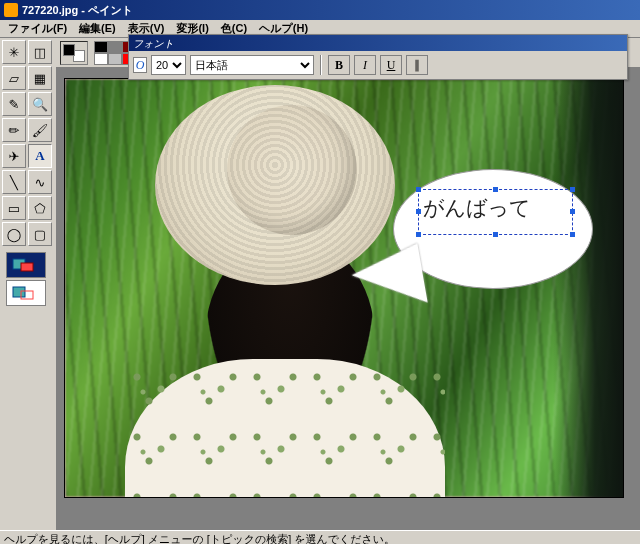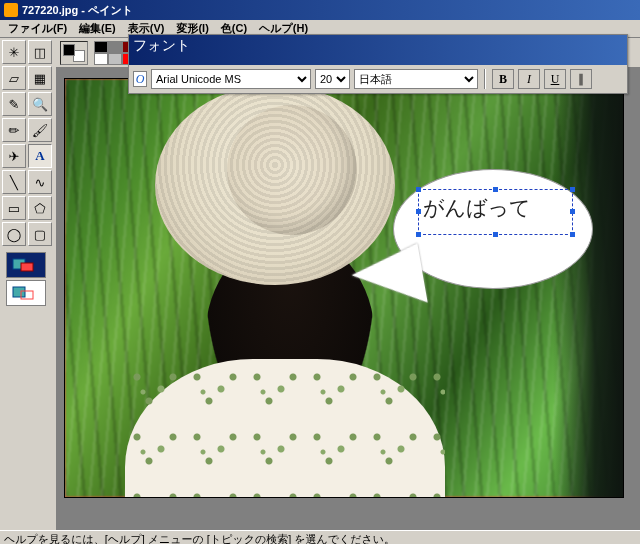--- a/index.html
+++ b/index.html
@@ -6,21 +6,21 @@
 body { width: 640px; height: 544px; font-family: "MS UI Gothic", sans-serif; font-size: 11px; background: #808080; overflow: hidden; position: relative; }
 
 .titlebar { height: 20px; background: linear-gradient(to right, #0a246a, #3a6ab8); color: #fff; display: flex; align-items: center; padding: 0 4px; }
 .titlebar .icon { width: 14px; height: 14px; margin-right: 4px; background: #ffa000; border-radius: 2px; }
 .titlebar .title { font-size: 11px; font-weight: bold; }
 
 .menubar { height: 18px; background: #d4d0c8; display: flex; align-items: center; padding: 0 2px; border-bottom: 1px solid #808080; }
 .menubar .menuitem { padding: 1px 6px; cursor: default; font-weight: bold; }
 
 .font-toolbar { position: absolute; left: 128px; top: 34px; width: 500px; background: #d4d0c8; border: 1px solid #808080; box-shadow: 1px 1px 2px rgba(0,0,0,0.3); }
-.font-toolbar .tt { height: 30px; background: linear-gradient(to right, #0a246a, #3a6ab8); color: #fff; font-size: 14px; padding: 2px 4px; }
+.font-toolbar .tt { height: 16px; background: linear-gradient(to right, #0a246a, #3a6ab8); color: #fff; font-size: 10px; padding: 2px 4px; font-style: italic; }
 .font-toolbar .row { height: 28px; display: flex; align-items: center; padding: 3px 4px; gap: 4px; }
 .font-toolbar .swatch { width: 14px; height: 16px; background: #fff; border: 1px solid #808080; display: flex; align-items: center; justify-content: center; font-style: italic; color: #1a5bc7; font-family: serif; font-size: 12px; }
 .font-toolbar select { height: 20px; font-size: 11px; background: #fff; border: 1px solid #808080; }
 .font-toolbar .divider { width: 2px; height: 20px; border-left: 1px solid #808080; border-right: 1px solid #fff; margin: 0 2px; }
 .font-toolbar .fmtbtn { width: 22px; height: 20px; border: 1px solid #808080; background: #d4d0c8; font-size: 12px; font-family: serif; display: inline-flex; align-items: center; justify-content: center; }
 
 .workspace { position: absolute; left: 0; top: 38px; right: 0; bottom: 14px; background: #808080; display: flex; }
 .toolbox { width: 56px; background: #d4d0c8; padding: 2px; }
 .toolgrid { display: grid; grid-template-columns: 24px 24px; gap: 2px; }
 .toolbtn { width: 24px; height: 24px; border: 1px solid; border-color: #fff #808080 #808080 #fff; background: #d4d0c8; display: flex; align-items: center; justify-content: center; font-size: 13px; }
@@ -30,21 +30,21 @@
 .toolopts .opt.sel { background: #0a246a; }
 
 .canvas-area { flex: 1; background: #808080; position: relative; overflow: hidden; }
 .colorbar { height: 30px; background: #d4d0c8; display: flex; align-items: center; padding: 2px 4px; border-bottom: 1px solid #808080; }
 .colorbar .fgbg { width: 28px; height: 24px; position: relative; margin-right: 6px; border: 1px inset #808080; background: #d4d0c8; }
 .colorbar .fg { position: absolute; width: 12px; height: 12px; background: #000; border: 1px solid #808080; left: 2px; top: 2px; }
 .colorbar .bg { position: absolute; width: 12px; height: 12px; background: #fff; border: 1px solid #808080; right: 2px; bottom: 2px; }
 .colorbar .palette { display: grid; grid-template-columns: repeat(14, 14px); grid-template-rows: 12px 12px; gap: 0; }
 .colorbar .c { width: 14px; height: 12px; border: 1px solid #808080; }
 
-.canvas { position: absolute; left: 8px; top: 40px; width: 560px; height: 420px; background: #ef4444; border: 1px solid #000; overflow: hidden; }
+.canvas { position: absolute; left: 8px; top: 40px; width: 560px; height: 420px; background: #f9a8d4; border: 1px solid #000; overflow: hidden; }
 .photo { width: 100%; height: 100%; background: linear-gradient(120deg, #2a5a1a 0%, #4a8a2a 15%, #6aaa3a 25%, #3a6a1a 40%, #5a9a3a 55%, #2a5a1a 70%, #6aba4a 85%, #3a7a2a 100%); position: relative; filter: blur(1px); }
 .photo::before { content: ""; position: absolute; inset: 0; background: repeating-linear-gradient(95deg, rgba(255,255,255,0.15) 0 2px, transparent 2px 12px), repeating-linear-gradient(85deg, rgba(0,0,0,0.2) 0 3px, transparent 3px 18px); }
 .window-edge { position: absolute; right: 0; top: 0; width: 70px; height: 100%; background: linear-gradient(to right, rgba(20,30,20,0) 0%, rgba(15,25,18,0.9) 60%, #0e1510 100%); }
 .hat { position: absolute; left: 90px; top: 6px; width: 240px; height: 200px; background: radial-gradient(ellipse at 50% 40%, #f0ead8 0%, #e6dec8 55%, #d8ceb8 75%, transparent 76%); border-radius: 50%; }
 .hat::after { content: ""; position: absolute; left: 30%; top: 10%; width: 130px; height: 130px; background: radial-gradient(circle, #ece4d0 0%, #e0d6c0 80%); border-radius: 50%; box-shadow: inset -8px -8px 15px rgba(0,0,0,0.15); }
 .hat-tex { position: absolute; left: 90px; top: 6px; width: 240px; height: 200px; border-radius: 50%; background: repeating-radial-gradient(circle at 50% 40%, rgba(0,0,0,0.08) 0 3px, transparent 3px 6px); mix-blend-mode: multiply; }
 .hair { position: absolute; left: 140px; top: 155px; width: 170px; height: 210px; background: radial-gradient(ellipse at 50% 20%, #1a120e 0%, #0e0a08 70%, transparent 71%); border-radius: 50% 50% 45% 45%; }
 .shoulder { position: absolute; left: 60px; top: 280px; width: 320px; height: 180px; background: #f4efe4; border-radius: 40% 40% 0 0 / 60% 60% 0 0; }
 .shoulder::after { content: ""; position: absolute; inset: 0; background: radial-gradient(circle at 20% 30%, #7a9a5a 0 3px, transparent 4px), radial-gradient(circle at 60% 50%, #8aaa6a 0 3px, transparent 4px), radial-gradient(circle at 40% 70%, #7a9a5a 0 3px, transparent 4px), radial-gradient(circle at 80% 30%, #7a9a5a 0 3px, transparent 4px), radial-gradient(circle at 30% 55%, #8aaa6a 0 2px, transparent 3px); background-size: 60px 60px; }
 
@@ -180,23 +180,20 @@
       </div>
     </div>
     <div class="sel-handle" style="left:288px;top:36px"></div>
   </div>
 </div>
 
 <div class="font-toolbar">
   <div class="tt">フォント</div>
   <div class="row">
     <div class="swatch">O</div>
-    <select style="width:160px">
-      <option>Arial Unicode MS</option>
-    </select>
     <select style="width:35px">
       <option>20</option>
     </select>
     <select style="width:124px">
       <option>日本語</option>
     </select>
     <div class="divider"></div>
     <button class="fmtbtn" style="font-weight:bold">B</button>
     <button class="fmtbtn" style="font-style:italic">I</button>
     <button class="fmtbtn" style="text-decoration:underline">U</button>

